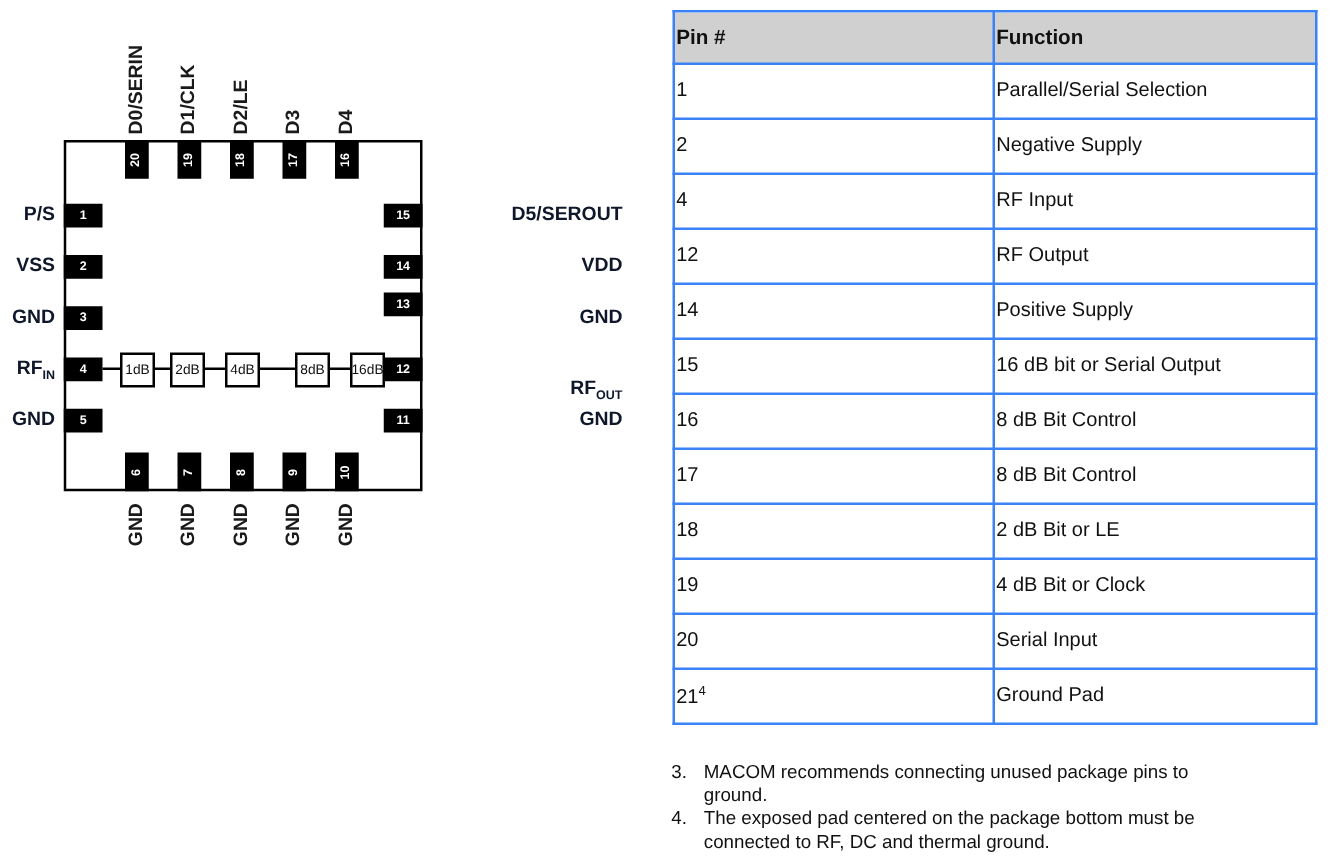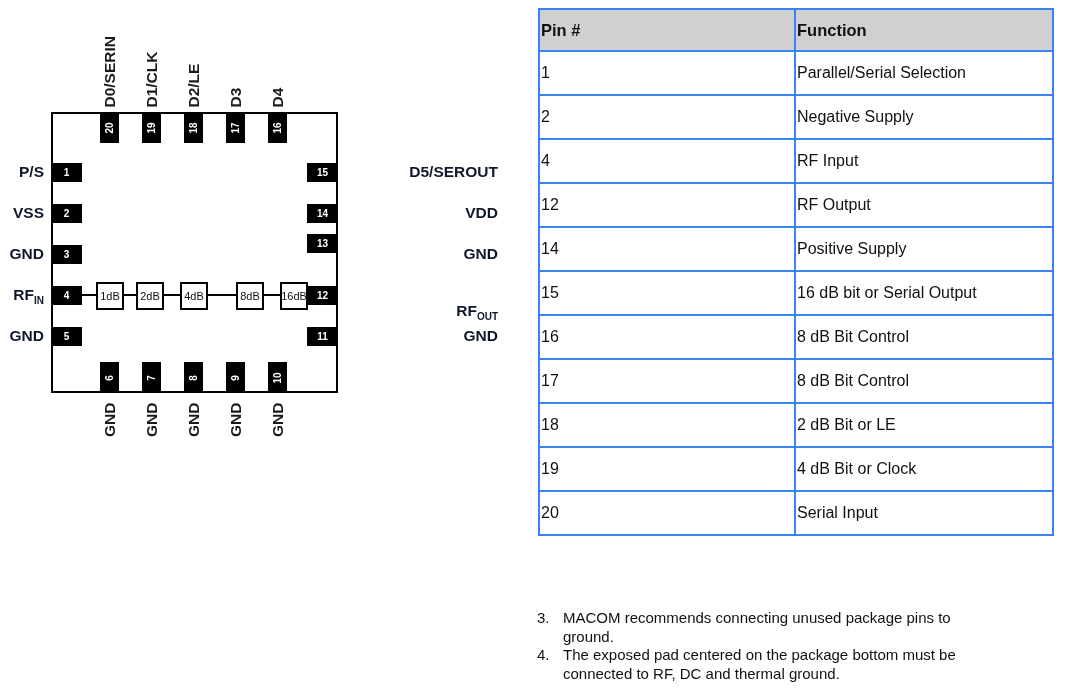--- a/index.html
+++ b/index.html
@@ -201,20 +201,24 @@
           <td>2 dB Bit or LE</td>
         </tr>
     <tr>
           <td>19</td>
           <td>4 dB Bit or Clock</td>
         </tr>
     <tr>
           <td>20</td>
           <td>Serial Input</td>
         </tr>
+    <tr>
+      <td><span>21</span><sup class="sup">4</sup></td>
+      <td>Ground Pad</td>
+    </tr>
   </tbody>
     </table>
 
   <div class="notes">
     <div class="note">
       <span class="num">3.</span>
       <span class="txt">MACOM recommends connecting unused package pins to ground.</span>
     </div>
     <div class="note">
       <span class="num">4.</span>

